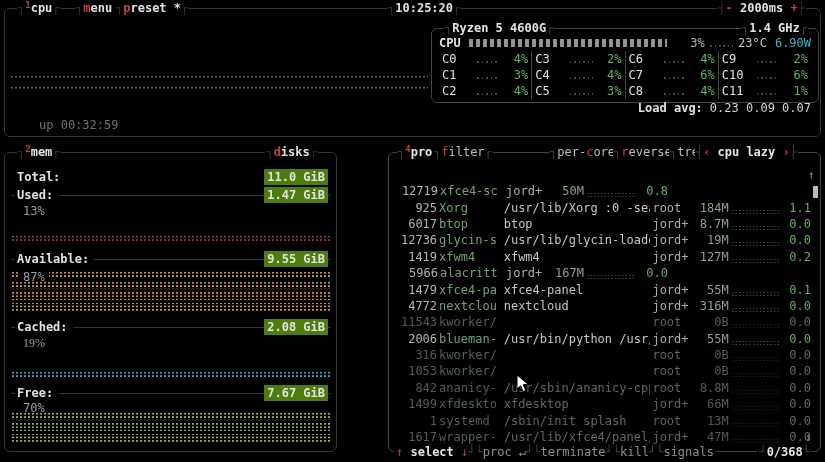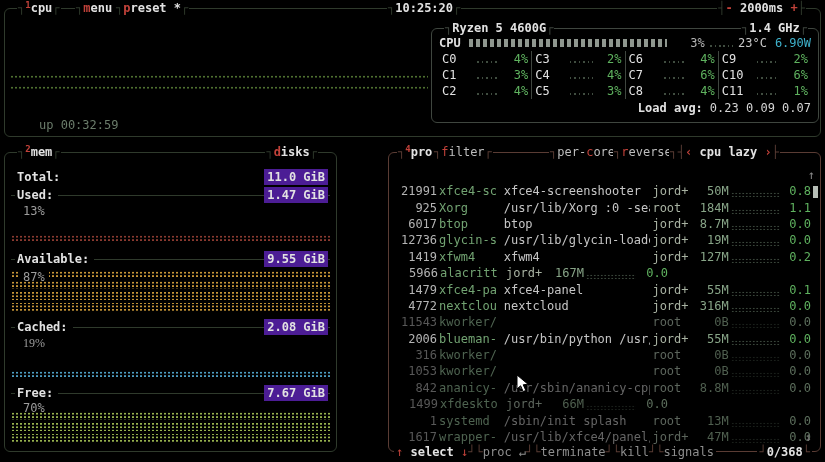--- a/index.html
+++ b/index.html
@@ -32,21 +32,21 @@
     background-image:repeating-linear-gradient(90deg,#404d40 0 1.5px,transparent 1.5px 4.5px)}
   .core-cell{flex:1;display:flex;align-items:center;min-width:0;padding:0 3px}
   .core-cell+.core-cell{border-left:1px solid var(--border_inner)}
   .core-name{font-weight:normal;color:var(--text_bright);width:30px}
   .core-pct{color:var(--green_value);min-width:24px;text-align:right}
   .bold{font-weight:bold;color:var(--text_bright)}
   
   .memrow{position:absolute;left:6px;right:6px;height:15px;white-space:nowrap}
   .memrule{position:absolute;left:0;right:0;top:8px;border-top:1px solid var(--border_main)}
   .memlabel{position:absolute;left:4px;top:0;background:#000;padding:0 5px 0 2px;font-weight:bold;color:var(--text_bright)}
-  .memvalue{position:absolute;right:2px;top:0;background:#4c1d95;padding:0 3px;font-weight:bold;color:var(--text_bright)}
+  .memvalue{position:absolute;right:2px;top:0;background:#4d7c0f;padding:0 3px;font-weight:bold;color:var(--text_bright)}
   .mempct{position:absolute;background:#000;left:14px;padding:0 4px;color:#9d9d9d}
   .memgraph{position:absolute;left:6px;right:6px}
   
   .phead,.prow{display:flex;align-items:center;gap:2px;white-space:nowrap}
   .phead{position:absolute;top:13px;left:7px;right:22px;font-weight:bold;color:var(--text_bright)}
   .c-pid{width:42px;text-align:right;color:#b4b4b4;overflow:hidden}
   .c-prog{width:64px;color:var(--green_name);overflow:hidden}
   .c-cmd{width:150px;color:#c6c6c6;overflow:hidden}
   .c-user{width:40px;color:#a8b2a2;overflow:hidden}
   .c-mem{width:36px;text-align:right;color:#87a487;overflow:hidden}
@@ -80,21 +80,21 @@
     <span class="btitle" style="left:70px"><i class="hk">┐</i><span class="hot">m</span><span>enu</span><i class="hk">┌</i></span>
     <span class="btitle" style="left:110px"><i class="hk">┐</i><span class="hot">p</span><span>reset *</span><i class="hk">┌</i></span>
     <span class="btitle" style="left:382px"><i class="hk">┐</i><span>10:25:20</span><i class="hk">┌</i></span>
     <span class="btitle" style="right:14px"><i class="hk">┤</i><span class="hot">-</span>&nbsp;<span>2000ms</span>&nbsp;<span class="hot">+</span><i class="hk">├</i></span>
 
     <div class="dots g-cpu" style="position:absolute;left:5px;top:66px;width:418px;height:4px"></div>
     <div class="dots g-cpu" style="position:absolute;left:5px;top:77px;width:418px;height:4px"></div>
 
     <span class="uptime">up 00:32:59</span>
 
-    <div class="box inner-border" id="cpu-inner" style="left:426px;top:19px;width:388px;height:95px;border-color:var(--border_inner)">
+    <div class="box inner-border" id="cpu-inner" style="left:426px;top:19px;width:388px;height:75px;border-color:var(--border_inner)">
       <span class="btitle inner-border" style="left:12px"><i class="hk">┐</i><span>Ryzen 5 4600G</span><i class="hk">┌</i></span>
       <span class="btitle inner-border" style="right:10px"><i class="hk">┐</i><span>1.4 GHz</span><i class="hk">┌</i></span>
 
       <div class="irow" style="top:6px">
         <span class="bold">CPU</span>
         <span class="meter"></span>
         <span style="width:30px;text-align:right;color:#b5b5b5">3%</span>
         <span class="leader"></span>
         <span style="color:#c9c9c9">23°C</span>
         <span style="color:var(--cyan);margin-left:8px">6.90W</span>
@@ -215,29 +215,28 @@
         <div class="memgraph dots g-free band" style="top: 259px; height: 33px;"></div>
       </div>
   </div>
 
   <div class="box proc-border" id="proc-box" style="left:388px;top:152px;width:433px;height:300px;border-color:var(--border_proc)">
     <span class="btitle proc-border" style="left:8px"><i class="hk">┐</i><span class="sup">4</span><span>proc</span><i class="hk">┌</i></span>
     <span class="btitle proc-border" style="left:44px;font-weight:normal;color:#bdbdbd"><i class="hk">┐</i><span class="hot">f</span><span>ilter</span><i class="hk">┌</i></span>
     <span class="btitle proc-border" style="left:160px;font-weight:normal;color:#bdbdbd"><i class="hk">┐</i><span>per-</span><span class="hot">c</span><span>ore</span><i class="hk">┌</i></span>
     <span class="btitle proc-border" style="left:224px;font-weight:normal;color:#bdbdbd"><i class="hk">┐</i><span class="hot">r</span><span>everse</span><i class="hk">┌</i></span>
     <span class="btitle proc-border" style="left:280px;font-weight:normal;color:#bdbdbd"><i class="hk">┐</i><span>tre</span><span class="hot">e</span><span></span><i class="hk">┌</i></span>
-    <span class="btitle proc-border" style="right:40px"><i class="hk">┤</i><span class="hot">‹</span>&nbsp;<span>cpu lazy</span>&nbsp;<span class="hot">›</span><i class="hk">├</i></span>
+    <span class="btitle proc-border" style="right:22px"><i class="hk">┤</i><span class="hot">‹</span>&nbsp;<span>cpu lazy</span>&nbsp;<span class="hot">›</span><i class="hk">├</i></span>
 
     <span class="sortarrow">↑</span>
 
     <div id="proc-rows" style="position:absolute;top:30px;left:7px;right:9px">
         <div class="prow">
-          <span class="c-pid">21991</span>
+          <span class="c-pid">12719</span>
           <span class="c-prog">xfce4-sc</span>
-          <span class="c-cmd">xfce4-screenshooter</span>
           <span class="c-user">jord+</span>
           <span class="c-mem">50M</span>
           <span class="c-graph">
             <div class="pgraph-dots"></div>
           </span>
           <span class="c-cpu">0.8</span>
         </div>
         <div class="prow">
           <span class="c-pid">925</span>
           <span class="c-prog">Xorg</span>
@@ -365,20 +364,21 @@
           <span class="c-user">root</span>
           <span class="c-mem">8.8M</span>
           <span class="c-graph">
             <div class="pgraph-dots"></div>
           </span>
           <span class="c-cpu">0.0</span>
         </div>
         <div class="prow dim">
           <span class="c-pid">1499</span>
           <span class="c-prog">xfdeskto</span>
+          <span class="c-cmd">xfdesktop</span>
           <span class="c-user">jord+</span>
           <span class="c-mem">66M</span>
           <span class="c-graph">
             <div class="pgraph-dots"></div>
           </span>
           <span class="c-cpu">0.0</span>
         </div>
         <div class="prow dim">
           <span class="c-pid">1</span>
           <span class="c-prog">systemd</span>

